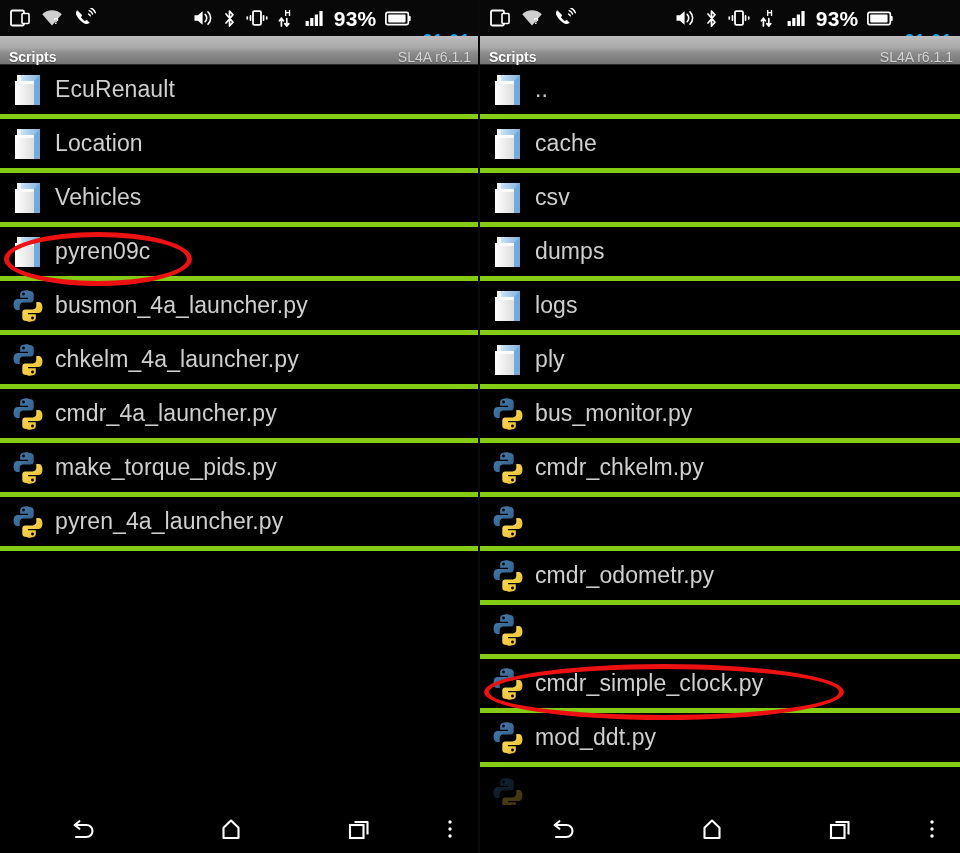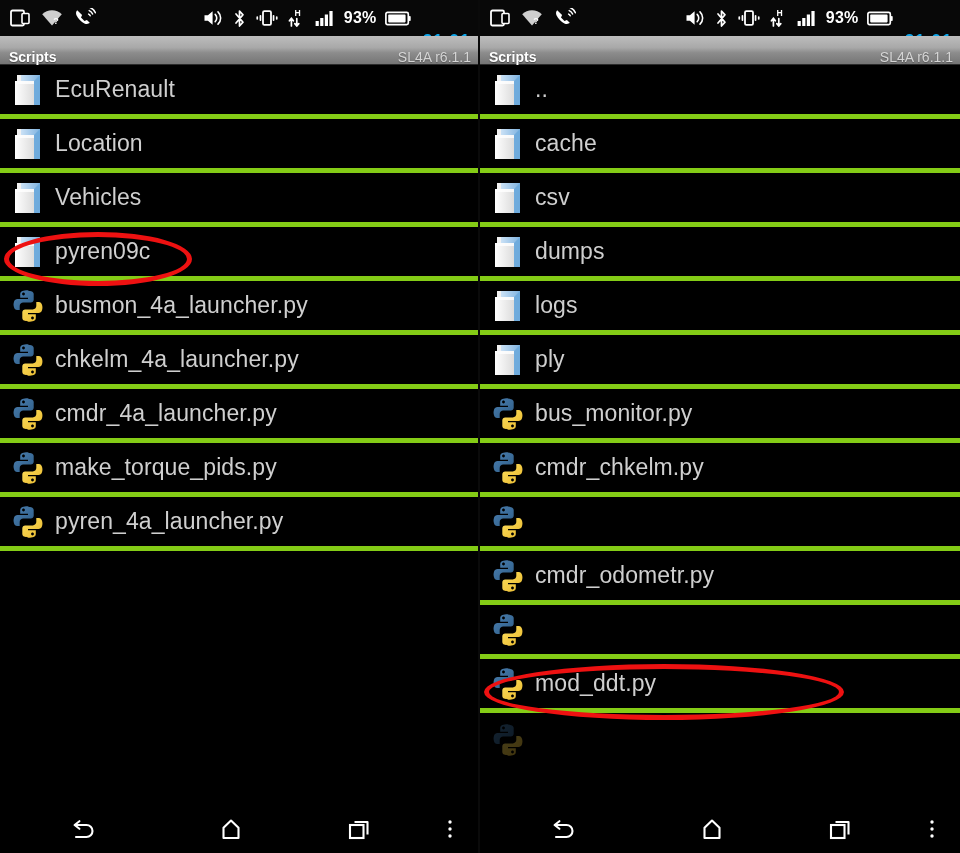--- a/index.html
+++ b/index.html
@@ -37,21 +37,21 @@
     background: #080808;
     display: flex;
     align-items: center;
     padding: 0 8px 0 10px;
     color: #fff;
   }
   .status-left  { display: flex; align-items: center; gap: 11px; }
   .status-right { display: flex; align-items: center; gap: 9px; margin-left: auto; }
   .sicon { display: block; }
   .status-text {
-    font-size: 16px;
+    font-size: 21px;
     font-weight: bold;
     letter-spacing: 0.2px;
     color: #fff;
     line-height: 1;
   }
   .clock-text {
     font-size: 18px;
     font-weight: bold;
     letter-spacing: 0.3px;
     color: #0ea5e9;
@@ -728,20 +728,39 @@
         </linearGradient>
         <linearGradient id="pyY" x1="0" y1="0" x2="1" y2="1">
           <stop offset="0" stop-color="#ffdf5c"></stop>
                   <stop offset="1" stop-color="#e8b92f"></stop>
         </linearGradient>
       </defs>
       <path fill="url(#pyB)" d="M17.7 2.2c-2.2 0-4 .3-5.3.8-1.4.5-2.2 1.6-2.2 3.1v3.7h7.8v1.1H7.5c-1.6 0-3 1-3.5 2.8-.6 2.1-.6 3.4 0 5.6.5 1.7 1.5 2.8 3.1 2.8h2.6v-4.2c0-1.8 1.6-3.4 3.5-3.4h7.7c1.5 0 2.8-1.3 2.8-2.8V6.1c0-1.5-1.2-2.6-2.7-2.9-1-.2-2.1-.3-3.3-1zm-4.2 2.4c.8 0 1.4.6 1.4 1.4s-.6 1.4-1.4 1.4-1.4-.6-1.4-1.4.6-1.4 1.4-1.4z"></path>
       <path fill="url(#pyY)" d="M18.3 33.8c2.2 0 4-.3 5.3-.8 1.4-.5 2.2-1.6 2.2-3.1v-3.7h-7.8v-1.1h10.5c1.6 0 3-1 3.5-2.8.6-2.1.6-3.4 0-5.6-.5-1.7-1.5-2.8-3.1-2.8h-2.6v4.2c0 1.8-1.6 3.4-3.5 3.4h-7.7c-1.5 0-2.8 1.3-2.8 2.8v5.6c0 1.5 1.2 2.6 2.7 2.9 1 .2 2.1.3 3.3 1zm4.2-2.4c-.8 0-1.4-.6-1.4-1.4s.6-1.4 1.4-1.4 1.4.6 1.4 1.4-.6 1.4-1.4 1.4z"></path>
     </svg>
           </span>
+          <span class="row-label">cmdr_simple_clock.py</span>
+        </div>
+        <div class="row">
+          <span class="row-icon">
+            <svg width="36" height="36" viewBox="0 0 36 36">
+      <defs>
+        <linearGradient id="pyB" x1="0" y1="0" x2="1" y2="1">
+          <stop offset="0" stop-color="#4b7fb0"></stop>
+                  <stop offset="1" stop-color="#2e5d87"></stop>
+        </linearGradient>
+        <linearGradient id="pyY" x1="0" y1="0" x2="1" y2="1">
+          <stop offset="0" stop-color="#ffdf5c"></stop>
+                  <stop offset="1" stop-color="#e8b92f"></stop>
+        </linearGradient>
+      </defs>
+      <path fill="url(#pyB)" d="M17.7 2.2c-2.2 0-4 .3-5.3.8-1.4.5-2.2 1.6-2.2 3.1v3.7h7.8v1.1H7.5c-1.6 0-3 1-3.5 2.8-.6 2.1-.6 3.4 0 5.6.5 1.7 1.5 2.8 3.1 2.8h2.6v-4.2c0-1.8 1.6-3.4 3.5-3.4h7.7c1.5 0 2.8-1.3 2.8-2.8V6.1c0-1.5-1.2-2.6-2.7-2.9-1-.2-2.1-.3-3.3-1zm-4.2 2.4c.8 0 1.4.6 1.4 1.4s-.6 1.4-1.4 1.4-1.4-.6-1.4-1.4.6-1.4 1.4-1.4z"></path>
+      <path fill="url(#pyY)" d="M18.3 33.8c2.2 0 4-.3 5.3-.8 1.4-.5 2.2-1.6 2.2-3.1v-3.7h-7.8v-1.1h10.5c1.6 0 3-1 3.5-2.8.6-2.1.6-3.4 0-5.6-.5-1.7-1.5-2.8-3.1-2.8h-2.6v4.2c0 1.8-1.6 3.4-3.5 3.4h-7.7c-1.5 0-2.8 1.3-2.8 2.8v5.6c0 1.5 1.2 2.6 2.7 2.9 1 .2 2.1.3 3.3 1zm4.2-2.4c-.8 0-1.4-.6-1.4-1.4s.6-1.4 1.4-1.4 1.4.6 1.4 1.4-.6 1.4-1.4 1.4z"></path>
+    </svg>
+          </span>
           <span class="row-label">mod_ddt.py</span>
         </div>
         <div class="row fade">
           <span class="row-icon">
             <svg width="36" height="36" viewBox="0 0 36 36">
       <defs>
         <linearGradient id="pyB" x1="0" y1="0" x2="1" y2="1">
           <stop offset="0" stop-color="#4b7fb0"></stop>
                   <stop offset="1" stop-color="#2e5d87"></stop>
         </linearGradient>

